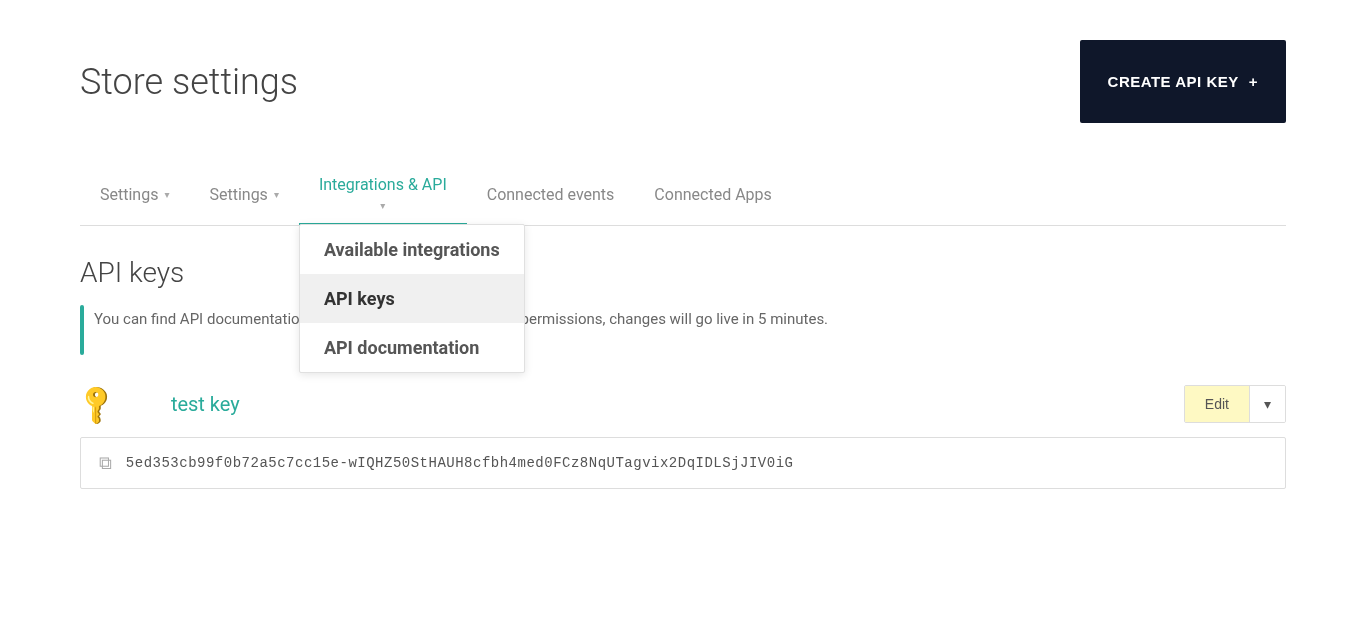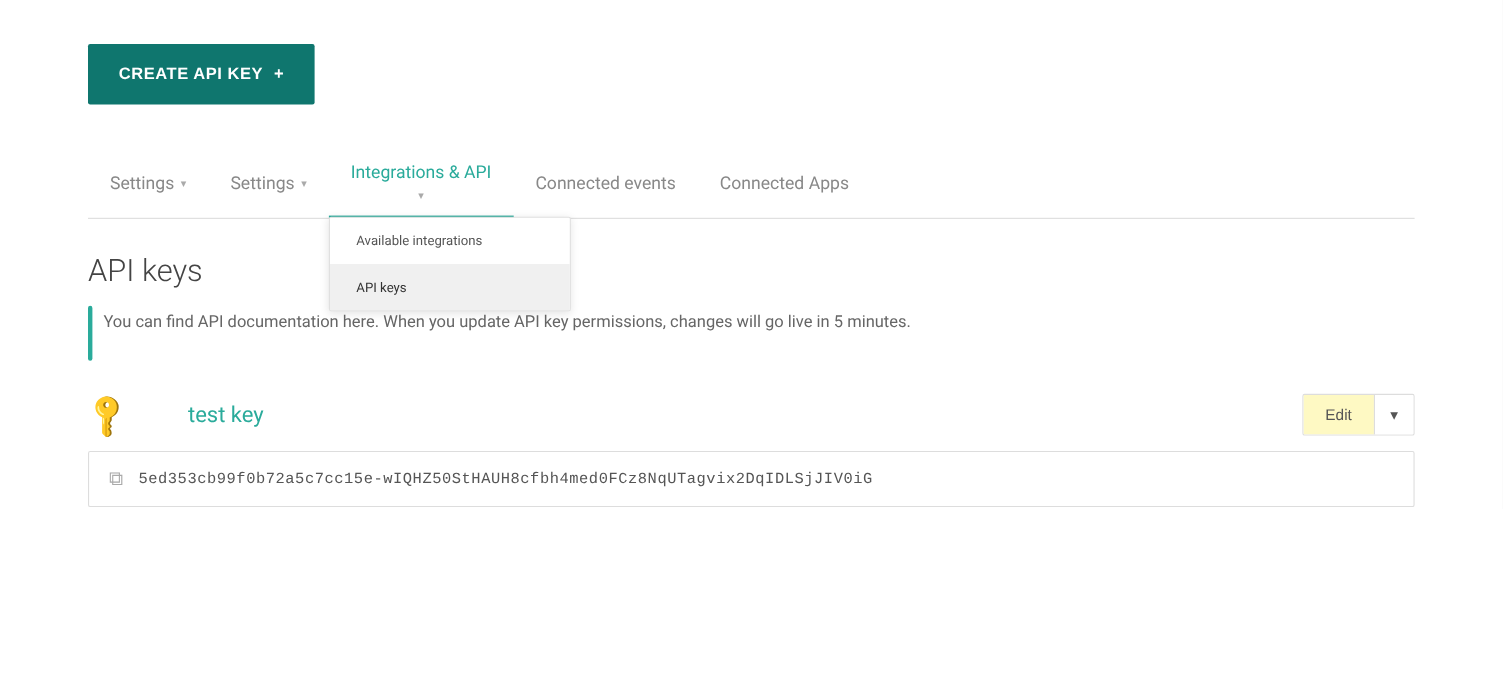--- a/index.html
+++ b/index.html
@@ -30,24 +30,24 @@
       margin-bottom: 40px;
     }
 
     .page-title {
       font-size: 36px;
       font-weight: 300;
       color: #444;
     }
 
     .create-api-btn {
-      background: #0f766e;
+      background: #0f172a;
       color: #fff;
       border: none;
-      padding: 19px 28px;
+      padding: 33px 28px;
       font-size: 15px;
       font-weight: 600;
       letter-spacing: 0.5px;
       cursor: pointer;
       display: flex;
       align-items: flex-end;
       gap: 10px;
       border-radius: 2px;
     }
 
@@ -93,24 +93,25 @@
       background: #fff;
       border: 1px solid #e0e0e0;
       box-shadow: 0 2px 8px rgba(0,0,0,0.1);
       z-index: 100;
       min-width: 220px;
       border-radius: 2px;
     }
 
     .dropdown-item {
       padding: 14px 24px;
-      font-size: 12px;
+      font-size: 18px;
       color: #555;
       cursor: pointer;
       display: block;
+      font-weight: bold;
     }
 
     .dropdown-item.selected {
       background: #f0f0f0;
       color: #333;
     }
 
     .section-title {
       font-size: 28px;
       font-weight: 300;
@@ -223,20 +224,21 @@
     .api-key-section {
       margin-left: 0;
     }
   </style>
 </head>
 <body>
 
 <div class="page-container">
 
   <div class="page-header">
+    <h1 class="page-title">Store settings</h1>
     <button class="create-api-btn">
       <span>CREATE API KEY</span>
       <span>+</span>
     </button>
   </div>
 
   <div class="nav-tabs">
     <div class="nav-tab">
       <span>Settings</span>
       <span class="chevron">▾</span>
@@ -250,20 +252,23 @@
       <span>Integrations &amp; API</span>
       <span class="chevron">▾</span>
 
       <div class="dropdown-menu">
         <div class="dropdown-item">
           <span>Available integrations</span>
         </div>
         <div class="dropdown-item selected">
           <span>API keys</span>
         </div>
+        <div class="dropdown-item">
+          <span>API documentation</span>
+        </div>
       </div>
     </div>
 
     <div class="nav-tab">
       <span>Connected events</span>
     </div>
     <div class="nav-tab">
       <span>Connected Apps</span>
     </div>
   </div>

